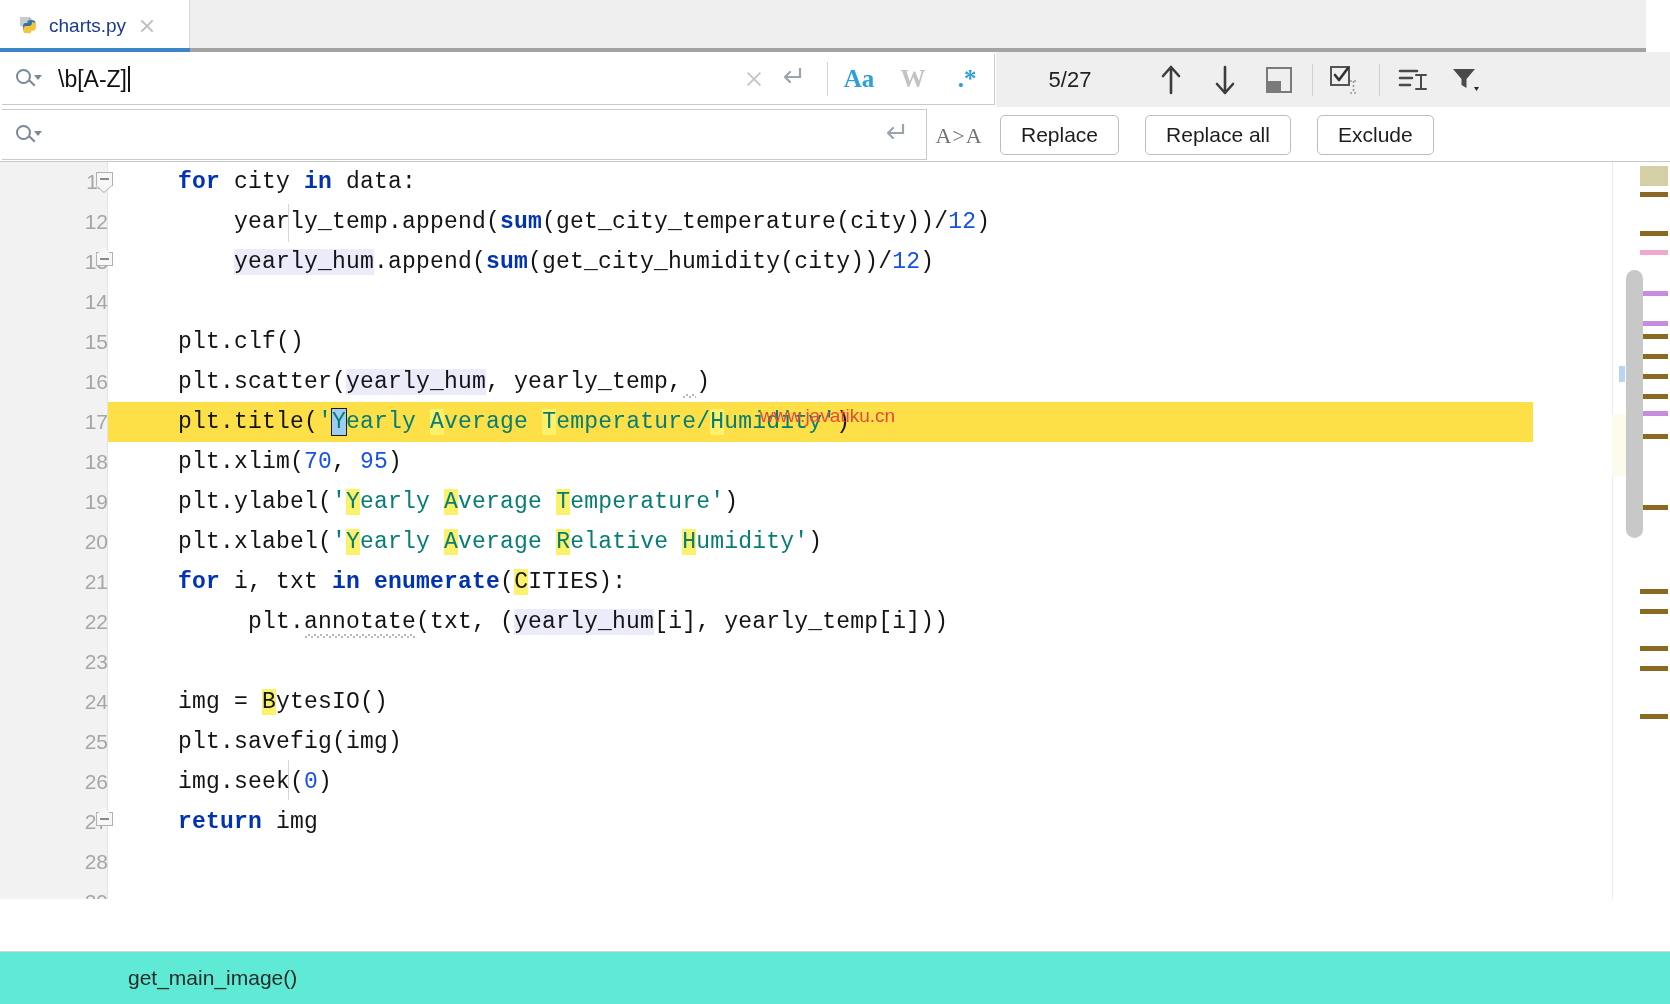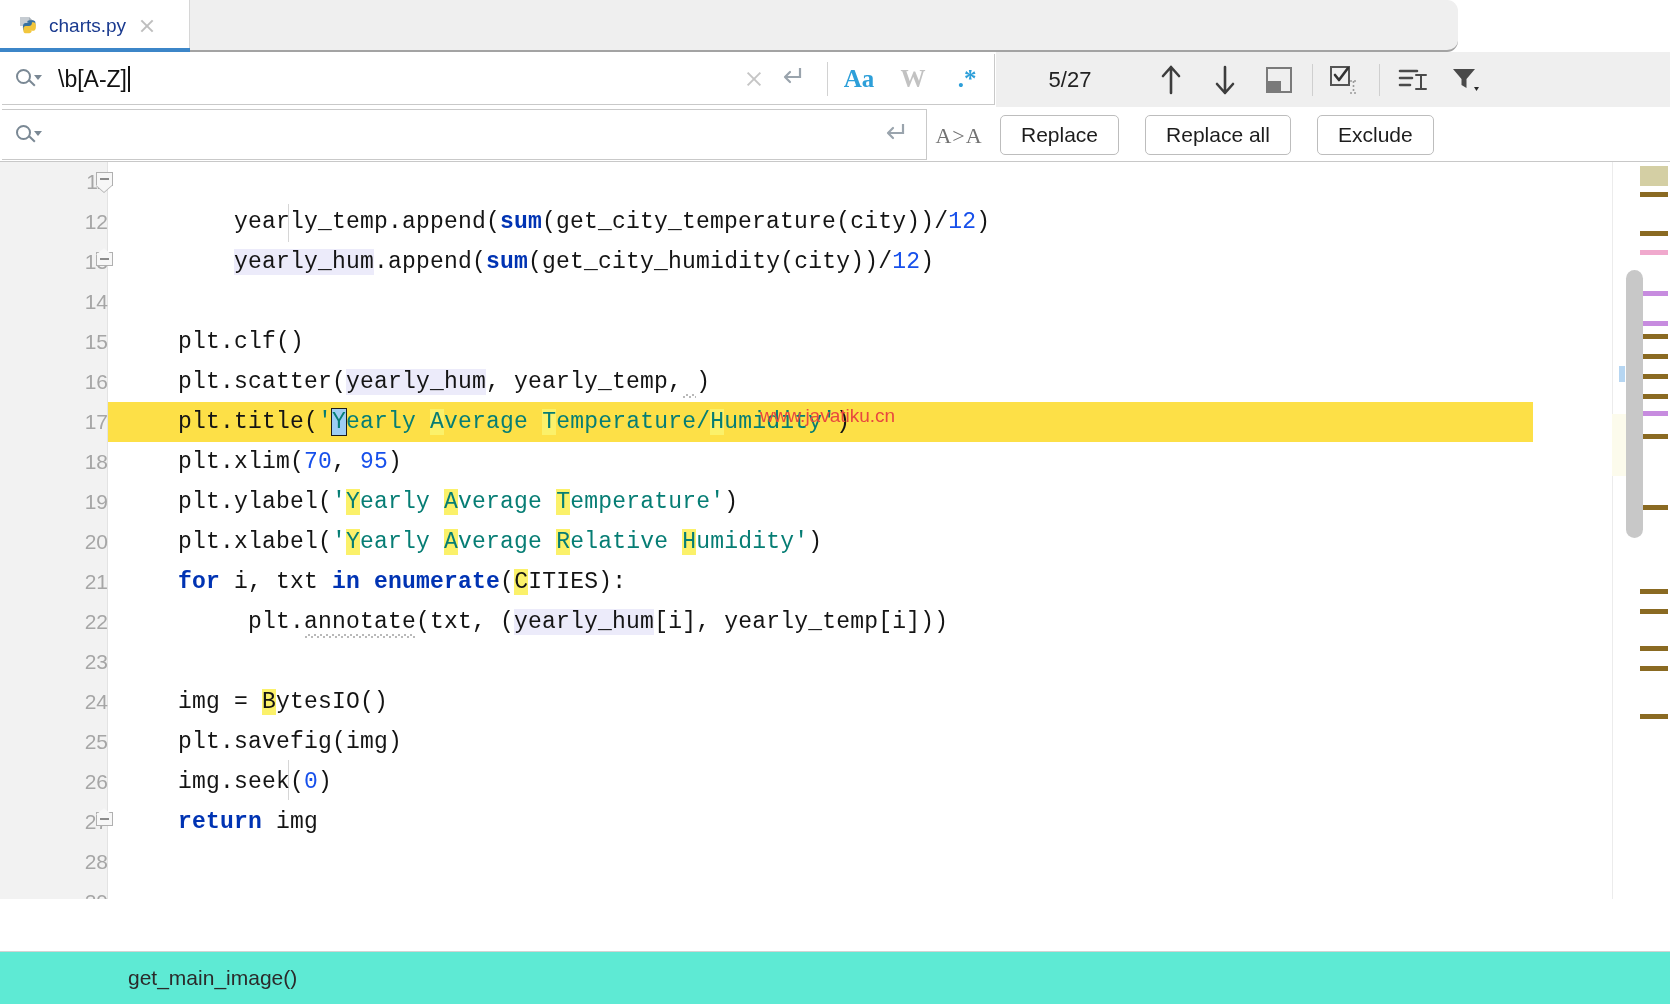--- a/index.html
+++ b/index.html
@@ -11,24 +11,23 @@
     overflow: hidden;
   }
   #app {
     position: relative;
     width: 1670px; height: 1004px;
     background: #fff;
   }
 
   
   .tabbar {
-    position: absolute; left: 0; top: 0; width: 1458px; height: 52px;
+    position: absolute; left: 0; top: 0; width: 1646px; height: 52px;
     background: #efefef;
-    border-bottom: 2px solid #a3a3a3;
-    border-radius: 11px;
+    border-bottom: 4px solid #a3a3a3;
   }
   .tab {
     position: absolute; left: 0; top: 0; height: 52px; width: 190px;
     background: #ffffff;
     display: flex; align-items: center;
     padding: 0 10px 0 18px;
     border-right: 1px solid #d6d6d6;
   }
   .tab::after {
     content: ""; position: absolute; left: 0; bottom: 0; width: 190px; height: 4px;
@@ -396,20 +395,23 @@
           <span class="minus"></span>
           <span class="tri-up"></span>
         </div>
     </div>
 
     <div class="codearea">
 
       <div class="indentline" style="left:180px;top:42px;height:38px;"></div>
       <div class="indentline" style="left:180px;top:598px;height:40px;"></div>
 
+      <div class="line" style="top:0px;">
+        <span class="code"><span class="kw">for</span> city <span class="kw">in</span> data:</span>
+      </div>
 
       <div class="line" style="top:40px;">
         <span class="code">    yearly_temp.append(<span class="kw">sum</span>(get_city_temperature(city))/<span class="num">12</span>)</span>
       </div>
 
       <div class="line" style="top:80px;">
         <span class="code">    <span class="idhl">yearly_hum</span>.append(<span class="kw">sum</span>(get_city_humidity(city))/<span class="num">12</span>)</span>
       </div>
 
       <div class="line" style="top:120px;">

